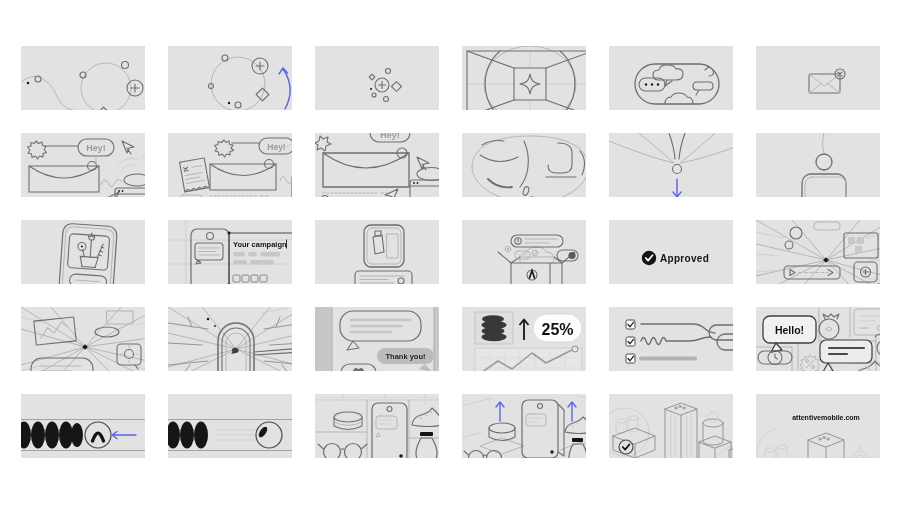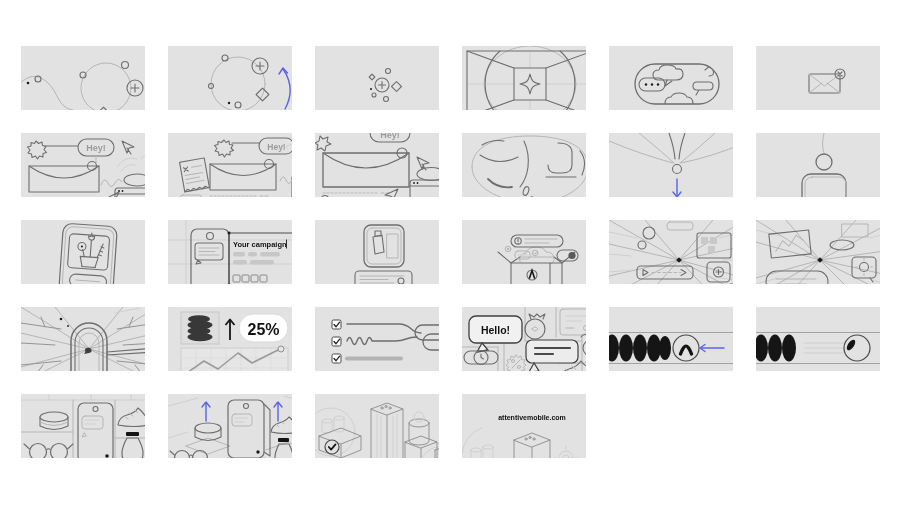--- a/index.html
+++ b/index.html
@@ -367,20 +367,29 @@
       </g>
       <rect class="sl" x="53" y="31" width="15" height="8" rx="3"></rect>
         <path class="sxl" d="M56,35 h9"></path>
       <circle class="sl" cx="46" cy="29" r="2.8"></circle>
         <path class="sl" d="M45,28 l2,2 m0,-2 l-2,2"></path>
       <circle class="sl" cx="73" cy="33" r="2.8"></circle>
         <path class="sl" d="M71.8,33 l1,1.2 2,-2.4"></path>
     </svg>
   </figure>
 
+  <figure class="frame">
+    <svg viewBox="0 0 136 76" width="136" height="76">
+      <g>
+        <circle cx="40" cy="38" r="7.2" fill="#141414"></circle>
+        <path d="M36.8,38 l2.3,2.6 4.4,-5.4" stroke="#ffffff" stroke-width="1.7" fill="none" stroke-linecap="round" stroke-linejoin="round"></path>
+      </g>
+      <text x="51" y="41.8" font-size="10" fill="#141414" letter-spacing="0.3">Approved</text>
+    </svg>
+  </figure>
 
   <figure class="frame">
     <svg viewBox="0 0 136 76" width="136" height="76">
       <path class="sl" d="M70,40 L0,0 M70,40 L136,0 M70,40 L0,76 M70,40 L136,76 M70,40 L0,24 M70,40 L0,56 M70,40 L136,26 M70,40 L136,58 M70,40 L36,0 M70,40 L104,0 M70,40 L38,76 M70,40 L104,76"></path>
       <path class="sxl" d="M0,12 L28,18 M0,34 L22,36 M0,52 L24,50 M136,12 L110,18 M136,40 L114,40 M136,62 L112,58"></path>
       <circle cx="40" cy="13" r="6" class="sd" fill="#e2e2e2"></circle>
       <circle cx="33" cy="25" r="4" class="sd" fill="#e2e2e2"></circle>
       <g>
         <rect x="88" y="13" width="34" height="25" rx="2" class="sd" fill="#e2e2e2"></rect>
         <rect x="92" y="17" width="7" height="7" fill="#c9c9c9"></rect>
@@ -447,20 +456,42 @@
         <path d="M58,66 V36 A10,10 0 0 1 78,36 V66" class="sl" fill="#e4e4e4"></path>
         <path fill="#3f3f3f" d="M64,42 q4,-3 6,0 q2,3 -2,4 l-5,1 q2,-2 1,-5 z"></path>
       </g>
       <path class="sd" d="M86,45 L134,41 M86,48 L134,45"></path>
       <circle class="blk" cx="40" cy="12" r="1.3"></circle>
         <circle class="blk" cx="47" cy="19" r="0.9"></circle>
       <path class="sxl" d="M94,6 L118,1 M30,76 L58,66 M106,76 L80,66"></path>
     </svg>
   </figure>
 
+  <figure class="frame">
+    <svg viewBox="0 0 136 76" width="136" height="76">
+      <rect x="0" y="0" width="17" height="76" fill="#c7c7c7"></rect>
+      <rect x="119" y="0" width="17" height="76" fill="#c7c7c7"></rect>
+      <path d="M17,0 V76 M119,0 V76" stroke="#aeaeae" fill="none"></path>
+      <g>
+        <rect class="sd" x="25" y="4" width="81" height="30" rx="13" fill="#e7e7e7" style="stroke-width:1.2"></rect>
+        <path stroke="#c6c6c6" stroke-width="2.5" stroke-linecap="round" fill="none" d="M36,13 H95 M36,19 H86 M36,25 H76"></path>
+        <path class="sd" d="M38,34 l-6,9 12,-2 z" fill="#e7e7e7"></path>
+      </g>
+      <g>
+        <rect x="62" y="41" width="57" height="16" rx="8" fill="#bcbcbc"></rect>
+        <text x="90.5" y="51.5" font-size="7.5" fill="#1f1f1f" text-anchor="middle">Thank you!</text>
+        <path fill="#bcbcbc" d="M110,57 l7,8 -13,-3 z"></path>
+      </g>
+      <g>
+        <rect class="sd" x="26" y="57" width="35" height="17" rx="8.5" fill="#e7e7e7"></rect>
+        <path fill="#6f6f6f" d="M43.5,70 l-4.5,-4 q-2,-2 0,-4 q2,-2 4.5,0.5 q2.5,-2.5 4.5,-0.5 q2,2 0,4 z"></path>
+        <path class="sd" d="M34,74 l-3,5 8,-2" fill="#e7e7e7"></path>
+      </g>
+    </svg>
+  </figure>
 
   <figure class="frame">
     <svg viewBox="0 0 136 76" width="136" height="76">
       <g>
         <rect x="13" y="5" width="38" height="32" fill="#dedede" stroke="#c6c6c6"></rect>
         <g fill="#383838">
           <ellipse cx="31" cy="12" rx="11" ry="3.8"></ellipse>
             <ellipse cx="32" cy="18" rx="12.5" ry="4.2"></ellipse>
           <ellipse cx="31" cy="24" rx="11.5" ry="4"></ellipse>
             <ellipse cx="32" cy="30" rx="12.5" ry="4.2"></ellipse>

